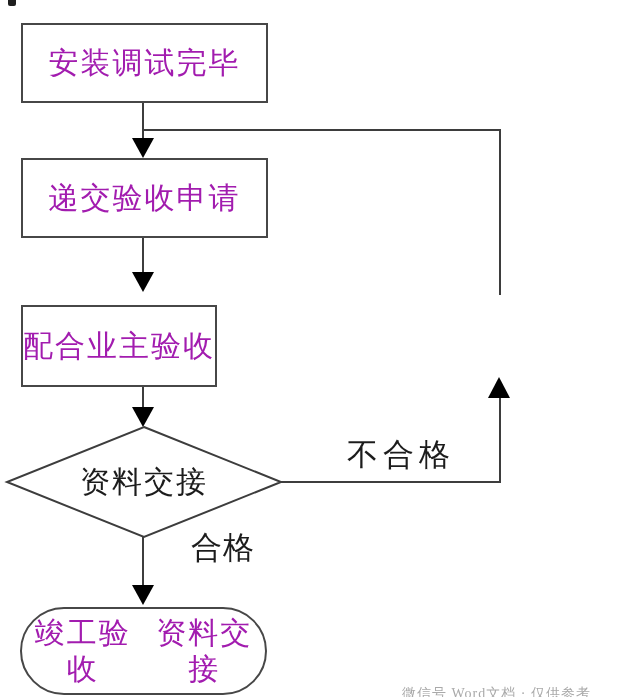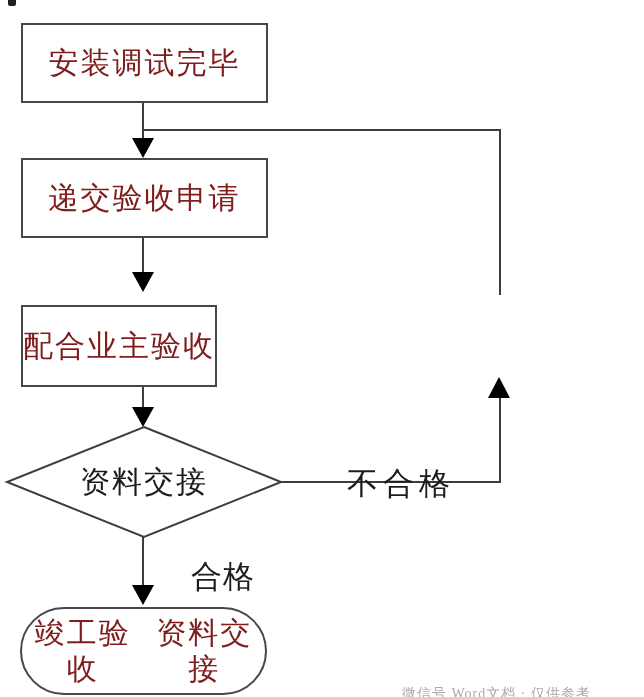--- a/index.html
+++ b/index.html
@@ -23,21 +23,21 @@
   }
   .node {
     position: absolute;
     box-sizing: border-box;
     background: #ffffff;
     border: 2px solid #474747;
     display: flex;
     align-items: center;
     justify-content: center;
     text-align: center;
-    color: #7f1d1d;
+    color: #a21caf;
     font-size: 30px;
     letter-spacing: 2px;
     line-height: 36px;
   }
   .process-1 { left: 21px;  top: 23px;  width: 247px; height: 80px; }
   .process-2 { left: 21px;  top: 158px; width: 247px; height: 80px; }
   .process-3 { left: 21px;  top: 293px; width: 196px; height: 82px; margin-top: 12px; }
   .process-4 { left: 374px; top: 294px; width: 247px; height: 83px; }
   .terminator {
     left: 20px; top: 607px; width: 247px; height: 88px;
@@ -54,21 +54,20 @@
     color: #1c1c1c;
     font-size: 30px;
     letter-spacing: 2px;
     background: transparent;
   }
   .edge-label {
     position: absolute;
     color: #1c1c1c;
     font-size: 31px;
     white-space: nowrap;
-    margin-top: 29px;
   }
   .edge-label-pass { left: 191px; top: 527px; letter-spacing: 1px; font-family: Liberation Mono, monospace; }
   .edge-label-fail { left: 347px; top: 434px; letter-spacing: 5px; }
   .watermark {
     position: absolute;
     left: 402px;
     top: 685px;
     width: 242px;
     color: #a9a9a9;
     font-size: 14px;

